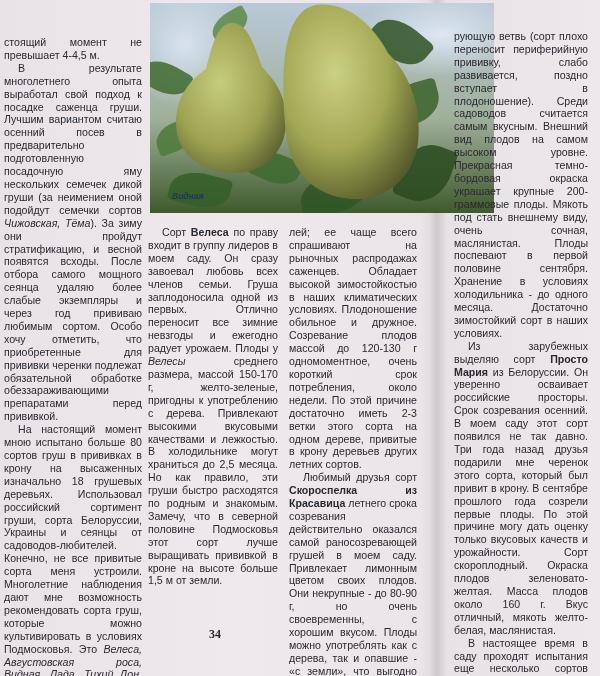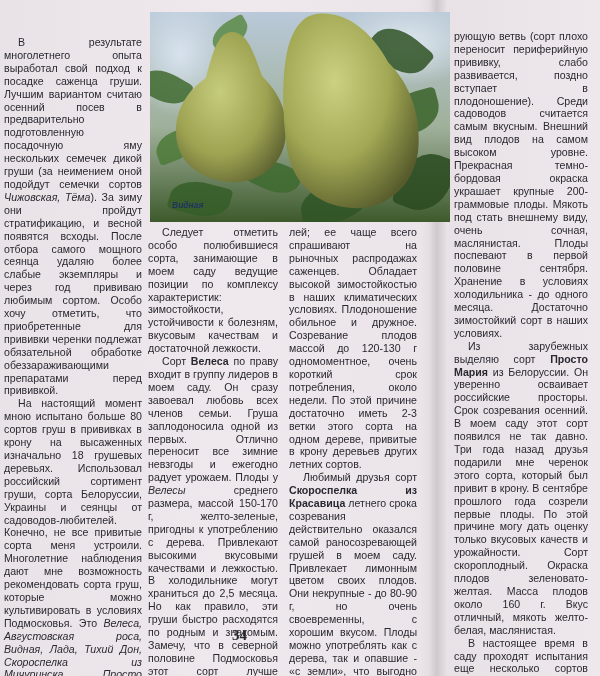--- a/index.html
+++ b/index.html
@@ -23,39 +23,38 @@
   }
   .col p { margin: 0; text-indent: 14px; }
   .col p.noindent { text-indent: 0; }
   .col1 { left: 4px; top: 36px; width: 138px; }
   .col2 { left: 148px; top: 226px; width: 130px; }
   .col3 { left: 289px; top: 226px; width: 128px; }
   .col4 { left: 454px; top: 30px; width: 134px; }
   b.v { font-weight: bold; }
   i.v { font-style: italic; }
   .photo {
-    position: absolute; left: 150px; top: 12px; width: 300px; height: 210px;
+    position: absolute; left: 150px; top: 3px; width: 344px; height: 210px;
     overflow: hidden;
     background:
       radial-gradient(ellipse 18% 30% at 10% 20%, #d8e2ee 0%, rgba(216,226,238,0) 100%),
       radial-gradient(ellipse 25% 20% at 85% 15%, #dfe7f0 0%, rgba(223,231,240,0) 100%),
       linear-gradient(180deg, #b9c9d9 0%, #9fb09a 55%, #3e5a2c 100%);
   }
   .leaf { position: absolute; border-radius: 60% 10% 60% 10%; background: #3f6a2f; opacity: .85; }
   .pear { position: absolute; }
   .caption {
     position: absolute; left: 22px; top: 188px;
     font-size: 8.5px; font-weight: bold; font-style: italic;
     color: #213460;
   }
   .pagenum {
     position: absolute; left: 209px; top: 627px;
-    font-family: "Liberation Serif", serif; font-weight: bold; font-size: 15px;
+    font-family: "Liberation Serif", serif; font-weight: bold; font-size: 12px;
     color: #2a2830;
-    margin-left: 23px;
   }
 </style>
 </head>
 <body>
 
 <div class="page">
 
   <div class="photo">
     <div class="leaf" style="left:-10px;top:60px;width:50px;height:30px;transform:rotate(30deg);"></div>
     <div class="leaf" style="left:5px;top:120px;width:40px;height:28px;transform:rotate(-20deg);background:#4d7a38;"></div>
@@ -83,25 +82,25 @@
           <stop offset="55%" stop-color="#a2a854"></stop>
           <stop offset="100%" stop-color="#585c2c"></stop>
         </radialGradient>
       </defs>
       <path d="M40 2 C70 -2 96 20 112 50 C132 70 146 100 142 140 C136 180 104 198 76 196 C40 194 14 170 10 130 C6 96 6 60 12 36 C18 14 28 4 40 2 Z" fill="url(#pg2)"></path>
     </svg>
     <div class="caption">Видная</div>
   </div>
 
   <div class="col col1">
+      <p class="noindent"><span>стоящий момент не превышает 4-4,5 м.</span></p>
       <p><span>В результате многолетнего опыта выработал свой подход к посадке саженца груши. Лучшим вариантом считаю осенний посев в предварительно подготовленную посадочную яму нескольких семечек дикой груши (за неимением оной подойдут семечки сортов </span><i class="v">Чижовская, Тёма</i><span>). За зиму они пройдут стратификацию, и весной появятся всходы. После отбора самого мощного сеянца удаляю более слабые экземпляры и через год прививаю любимым сортом. Особо хочу отметить, что приобретенные для прививки черенки подлежат обязательной обработке обеззараживающими препаратами перед прививкой.</span></p>
       <p><span>На настоящий момент мною испытано больше 80 сортов груш в прививках в крону на высаженных изначально 18 грушевых деревьях. Использовал российский сортимент груши, сорта Белоруссии, Украины и сеянцы от садоводов-любителей. Конечно, не все привитые сорта меня устроили. Многолетние наблюдения дают мне возможность рекомендовать сорта груш, которые можно культивировать в условиях Подмосковья. Это </span><i class="v">Велеса, Августовская роса, Видная, Лада, Тихий Дон, Скороспелка из Мичуринска, Просто Мария, Забава, Самарская красавица, Брянская красавица, Феерия, Чижовская, Чудесница, Ясачка, Духмяная, Красавица Черненко, Лагодная, Маршал Жуков, Белорусская поздняя</i></p>
     </div>
   <div class="col col2">
-      <p><span>Следует отметить особо полюбившиеся сорта, занимающие в моем саду ведущие позиции по комплексу характеристик: зимостойкости, устойчивости к болезням, вкусовым качествам и достаточной лежкости.</span></p>
       <p><span>Сорт </span><b class="v">Велеса</b><span> по праву входит в группу лидеров в моем саду. Он сразу завоевал любовь всех членов семьи. Груша заплодоносила одной из первых. Отлично переносит все зимние невзгоды и ежегодно радует урожаем. Плоды у </span><i class="v">Велесы</i><span> среднего размера, массой 150-170 г, желто-зеленые, пригодны к употреблению с дерева. Привлекают высокими вкусовыми качествами и лежкостью. В холодильнике могут храниться до 2,5 месяца. Но как правило, эти груши быстро расходятся по родным и знакомым. Замечу, что в северной половине Подмосковья этот сорт лучше выращивать прививкой в кроне на высоте больше 1,5 м от земли.</span></p>
     </div>
   <div class="col col3">
       <p class="noindent"><span>лей; ее чаще всего спрашивают на рыночных распродажах саженцев. Обладает высокой зимостойкостью в наших климатических условиях. Плодоношение обильное и дружное. Созревание плодов массой до 120-130 г одномоментное, очень короткий срок потребления, около недели. По этой причине достаточно иметь 2-3 ветки этого сорта на одном дереве, привитые в крону деревьев других летних сортов.</span></p>
       <p><span>Любимый друзья сорт </span><b class="v">Скороспелка из Красавица</b><span> летнего срока созревания действительно оказался самой раносозревающей грушей в моем саду. Привлекает лимонным цветом своих плодов. Они некрупные - до 80-90 г, но очень своевременны, с хорошим вкусом. Плоды можно употреблять как с дерева, так и опавшие - «с земли», что выгодно отличает их от сорта </span></p>
     </div>
   <div class="col col4">
     <div class="paras">
         <p class="noindent"><span>рующую ветвь (сорт плохо переносит периферийную прививку, слабо развивается, поздно вступает в плодоношение). Среди садоводов считается самым вкусным. Внешний вид плодов на самом высоком уровне. Прекрасная темно-бордовая окраска украшает крупные 200-граммовые плоды. Мякоть под стать внешнему виду, очень сочная, маслянистая. Плоды поспевают в первой половине сентября. Хранение в условиях холодильника - до одного месяца. Достаточно зимостойкий сорт в наших условиях.</span></p>
         <p><span>Из зарубежных выделяю сорт </span><b class="v">Просто Мария</b><span> из Белоруссии. Он уверенно осваивает российские просторы. Срок созревания осенний. В моем саду этот сорт появился не так давно. Три года назад друзья подарили мне черенок этого сорта, который был привит в крону. В сентябре прошлого года созрели первые плоды. По этой причине могу дать оценку только вкусовых качеств и урожайности. Сорт скороплодный. Окраска плодов зеленовато-желтая. Масса плодов около 160 г. Вкус отличный, мякоть желто-белая, маслянистая.</span></p>

